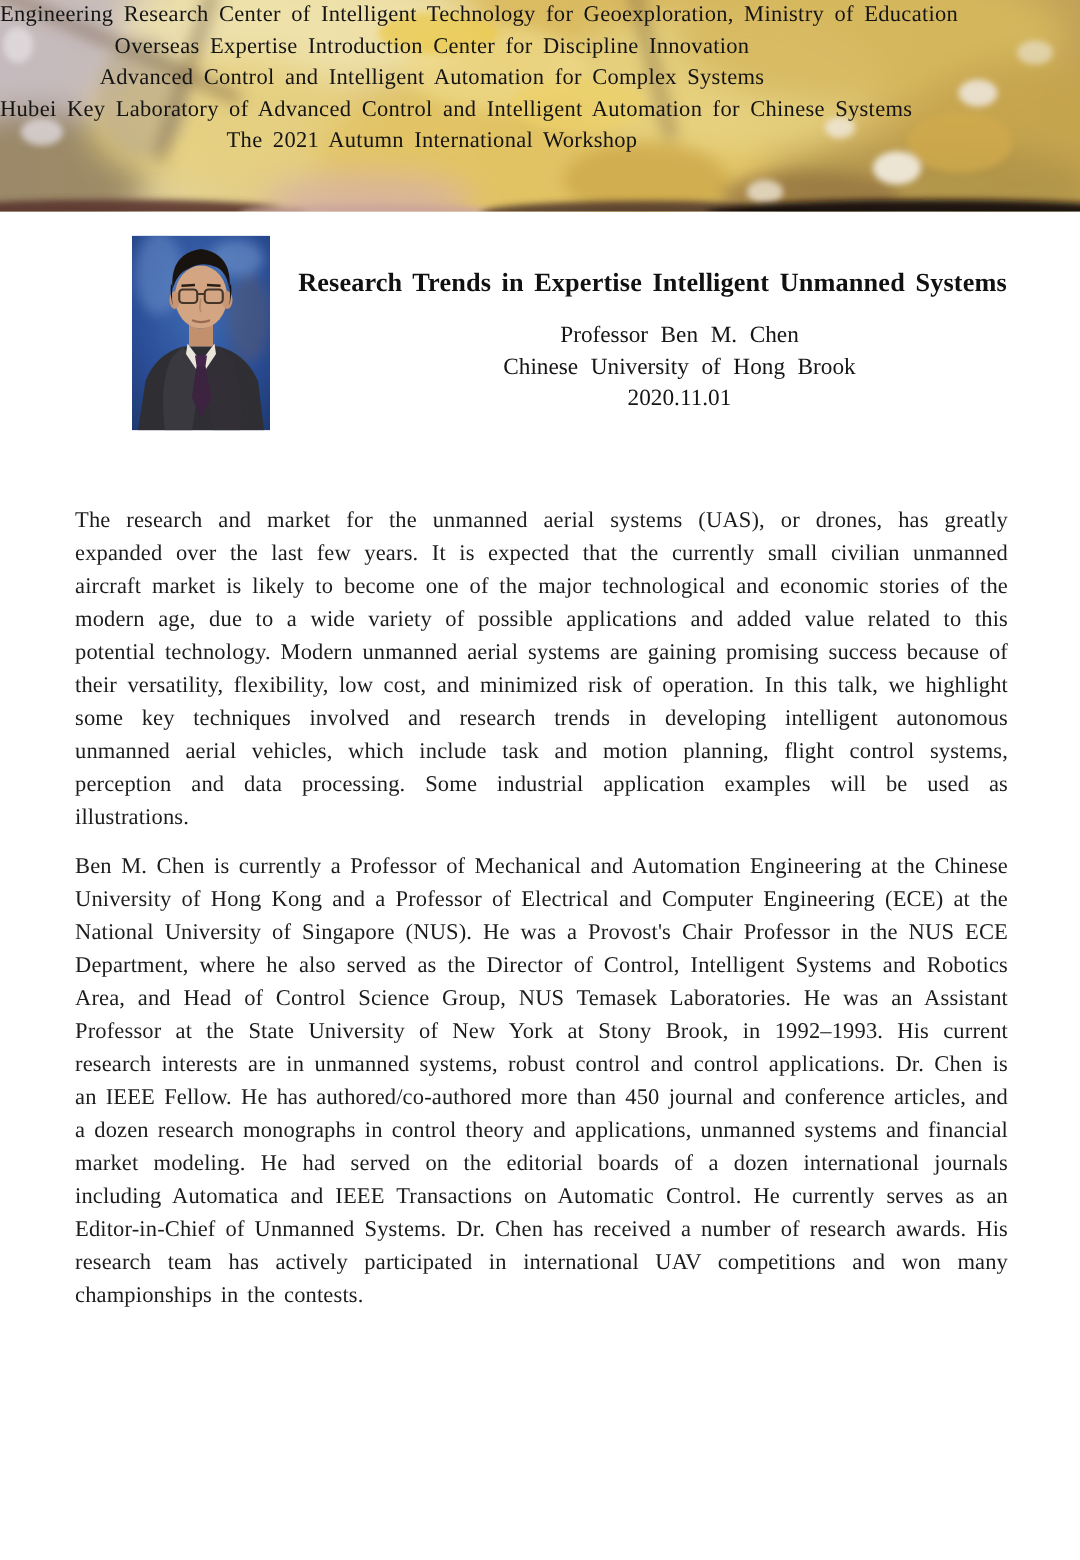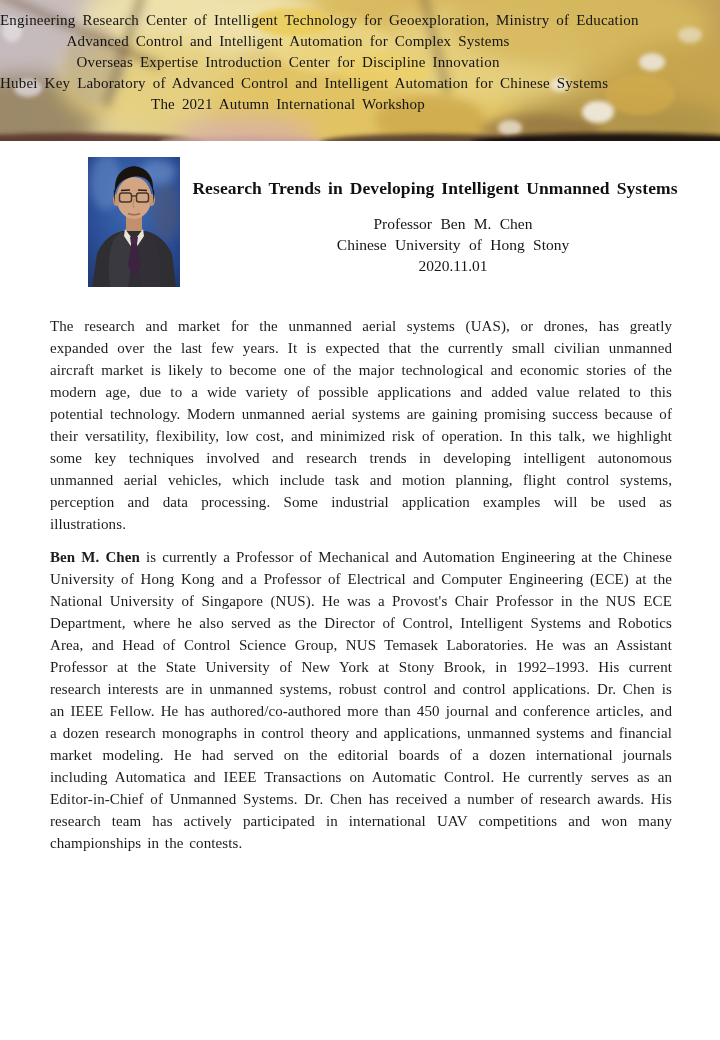--- a/index.html
+++ b/index.html
@@ -8,21 +8,21 @@
   .page {
     position:relative; width:720px; height:1040px; background:#ffffff;
     font-family:"Liberation Serif", serif; color:#1a1a1a; overflow:hidden;
   }
 
   
   .banner { position:relative; width:720px; height:141px; overflow:hidden; }
   .banner svg.bg { position:absolute; left:0; top:0; width:720px; height:141px; display:block; }
   .banner .banner-text {
     position:absolute; left:0; top:0; width:576px; height:141px;
-    padding-top:10px; text-align:center; z-index:2;
+    text-align:center; z-index:2;
   }
   .banner .banner-line {
     font-size:15px; line-height:21px; color:#141414;
     letter-spacing:0.2px; word-spacing:3px; white-space:nowrap;
   }
 
   
   .speaker-block { display:flex; margin-top:16px; padding-left:88px; padding-right:30px; }
   .photo-frame { width:92px; height:130px; flex:0 0 92px; overflow:hidden; }
   .photo-frame svg { display:block; width:92px; height:130px; }
@@ -33,23 +33,23 @@
   }
   .talk-meta { margin-top:14px;padding-left:36px; }
   .talk-meta-line { font-size:15.5px; line-height:21px; word-spacing:4.5px; color:#161616; }
 
   
   .body-text { padding:0 48px 0 50px; }
   .para {
     text-align:justify; font-size:15px; line-height:22px;
     word-spacing:2px; letter-spacing:0.1px; color:#1c1c1c;
   }
-  .para.abstract { margin-top:28px; }
+  .para.abstract { margin-top:49px; }
   .para.bio { margin-top:11px; }
-  .para strong { font-weight:bold; }
+  .para strong { font-weight:normal; }
 </style>
 </head>
 <body>
 
 <div class="page">
 
   <div class="banner">
     <svg class="bg" viewBox="0 0 720 141" preserveAspectRatio="none" aria-hidden="true">
       <defs>
         <linearGradient id="base" x1="0" y1="0" x2="1" y2="0">
@@ -106,22 +106,22 @@
 
       <g filter="url(#b2)">
         <ellipse cx="75" cy="142" rx="130" ry="9" fill="#5a332c" opacity="0.9"></ellipse>
         <ellipse cx="250" cy="143" rx="90" ry="7" fill="#c9a59b" opacity="0.85"></ellipse>
         <ellipse cx="430" cy="142" rx="110" ry="8" fill="#4a3228" opacity="0.85"></ellipse>
         <ellipse cx="620" cy="142" rx="150" ry="9" fill="#17100c" opacity="0.95"></ellipse>
       </g>
     </svg>
     <div class="banner-text">
       <div class="banner-line">Engineering Research Center of Intelligent Technology for Geoexploration, Ministry of Education</div>
+      <div class="banner-line">Overseas Expertise Introduction Center for Discipline Innovation</div>
       <div class="banner-line">Advanced Control and Intelligent Automation for Complex Systems</div>
-      <div class="banner-line">Overseas Expertise Introduction Center for Discipline Innovation</div>
       <div class="banner-line">Hubei Key Laboratory of Advanced Control and Intelligent Automation for Chinese Systems</div>
       <div class="banner-line">The 2021 Autumn International Workshop</div>
     </div>
   </div>
 
   <div class="speaker-block">
     <div class="photo-frame">
       <svg viewBox="0 0 92 130" aria-hidden="true">
         <defs>
           <radialGradient id="pbg" cx="0.5" cy="0.35" r="0.9">
@@ -162,24 +162,24 @@
         <rect x="48.5" y="36" width="12" height="9" rx="2.5" fill="none" stroke="#43352a" stroke-width="1.4"></rect>
         <line x1="43.5" y1="39" x2="48.5" y2="39" stroke="#43352a" stroke-width="1.4"></line>
 
         <line x1="33" y1="33.5" x2="42" y2="33" stroke="#2a1f16" stroke-width="1.6"></line>
         <line x1="50" y1="33" x2="59" y2="33.5" stroke="#2a1f16" stroke-width="1.6"></line>
         <path d="M46,42 Q44.5,49 46,51" stroke="#b98a66" stroke-width="1.2" fill="none"></path>
         <path d="M40,56.5 Q46,59 52,56.5" stroke="#9c6a50" stroke-width="1.4" fill="none"></path>
       </svg>
     </div>
     <div class="talk-info">
-      <div class="talk-title">Research Trends in Developing Intelligent Unmanned Systems</div>
+      <div class="talk-title">Research Trends in Expertise Intelligent Unmanned Systems</div>
       <div class="talk-meta">
         <div class="talk-meta-line">Professor  Ben M. Chen</div>
-        <div class="talk-meta-line">Chinese University of Hong Stony</div>
+        <div class="talk-meta-line">Chinese University of Hong Brook</div>
         <div class="talk-meta-line">2020.11.01</div>
       </div>
     </div>
   </div>
 
   <div class="body-text">
     <p class="para abstract">The research and market for the unmanned aerial systems (UAS), or drones, has greatly expanded over the last few years. It is expected that the currently small civilian unmanned aircraft market is likely to become one of the major technological and economic stories of the modern age, due to a wide variety of possible applications and added value related to this potential technology. Modern unmanned aerial systems are gaining promising success because of their versatility, flexibility, low cost, and minimized risk of operation. In this talk, we highlight some key techniques involved and research trends in developing intelligent autonomous unmanned aerial vehicles, which include task and motion planning, flight control systems, perception and data processing. Some industrial application examples will be used as illustrations.</p>
     <p class="para bio"><strong>Ben M. Chen</strong><span> is currently a Professor of Mechanical and Automation Engineering at the Chinese University of Hong Kong and a Professor of Electrical and Computer Engineering (ECE) at the National University of Singapore (NUS). He was a Provost's Chair Professor in the NUS ECE Department, where he also served as the Director of Control, Intelligent Systems and Robotics Area, and Head of Control Science Group, NUS Temasek Laboratories. He was an Assistant Professor at the State University of New York at Stony Brook, in 1992–1993. His current research interests are in unmanned systems, robust control and control applications. Dr. Chen is an IEEE Fellow. He has authored/co-authored more than 450 journal and conference articles, and a dozen research monographs in control theory and applications, unmanned systems and financial market modeling. He had served on the editorial boards of a dozen international journals including Automatica and IEEE Transactions on Automatic Control. He currently serves as an Editor-in-Chief of Unmanned Systems. Dr. Chen has received a number of research awards. His research team has actively participated in international UAV competitions and won many championships in the contests.</span></p>
   </div>
 

